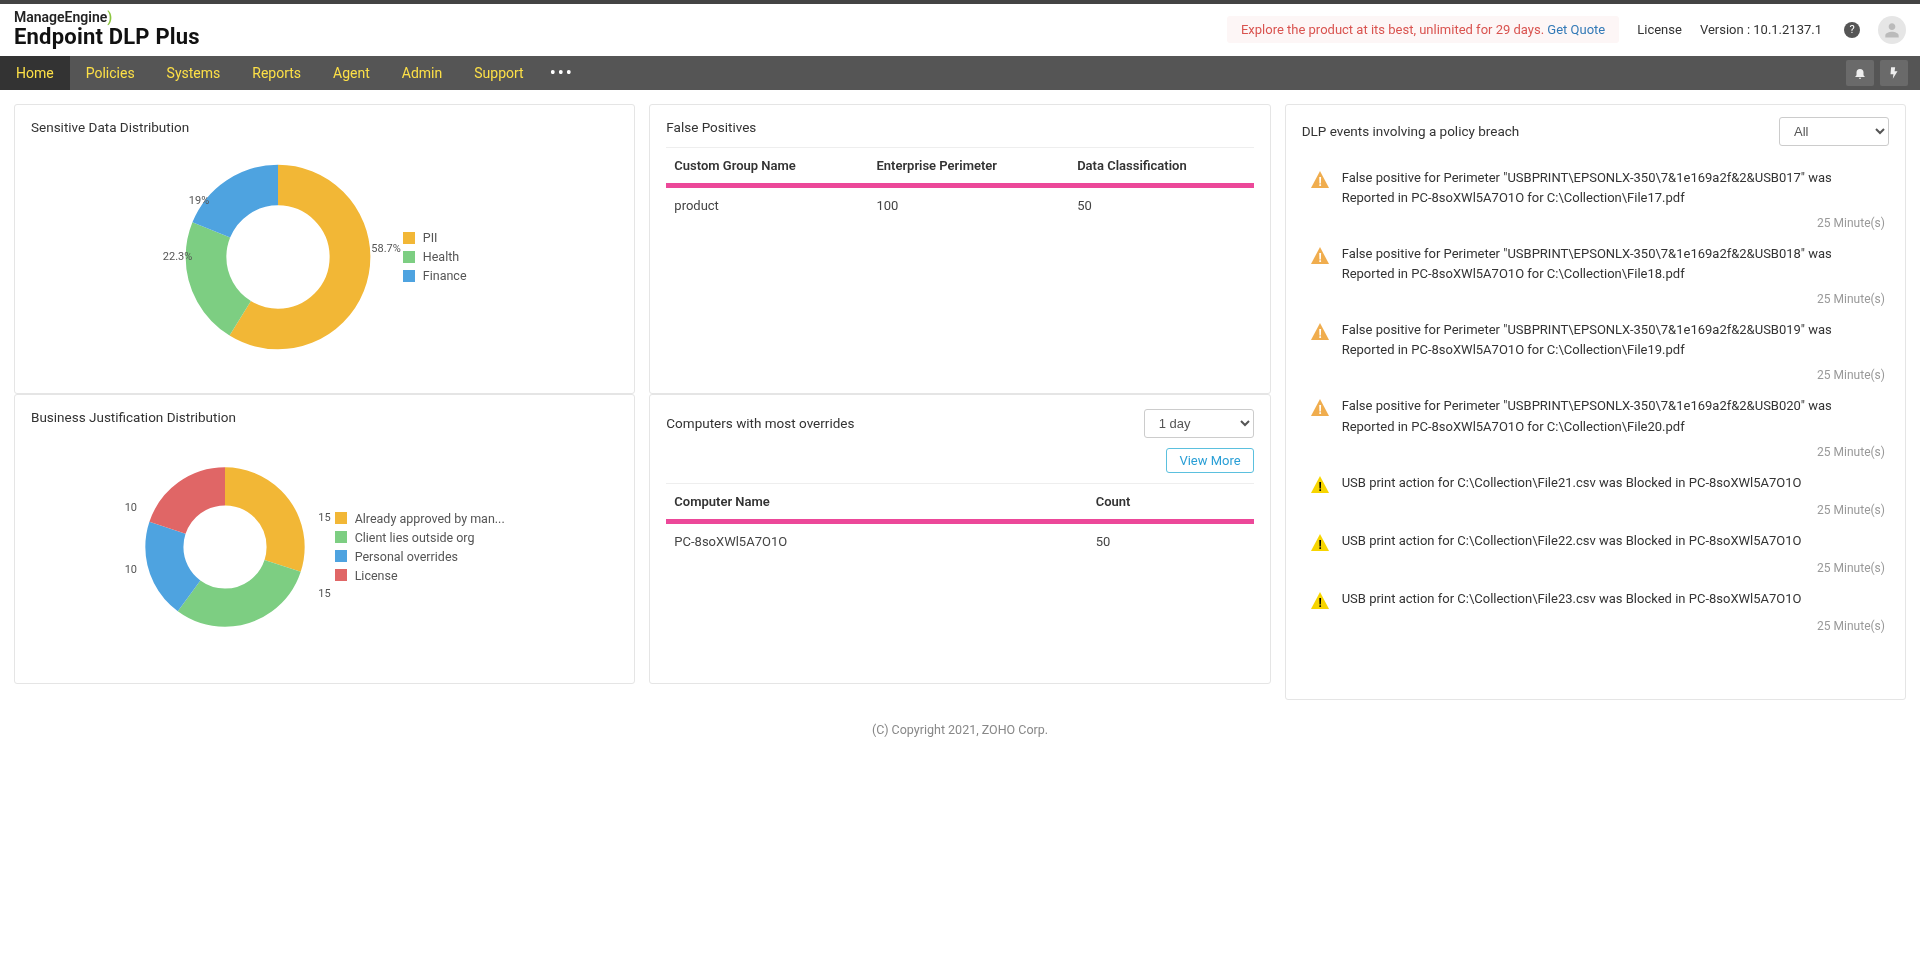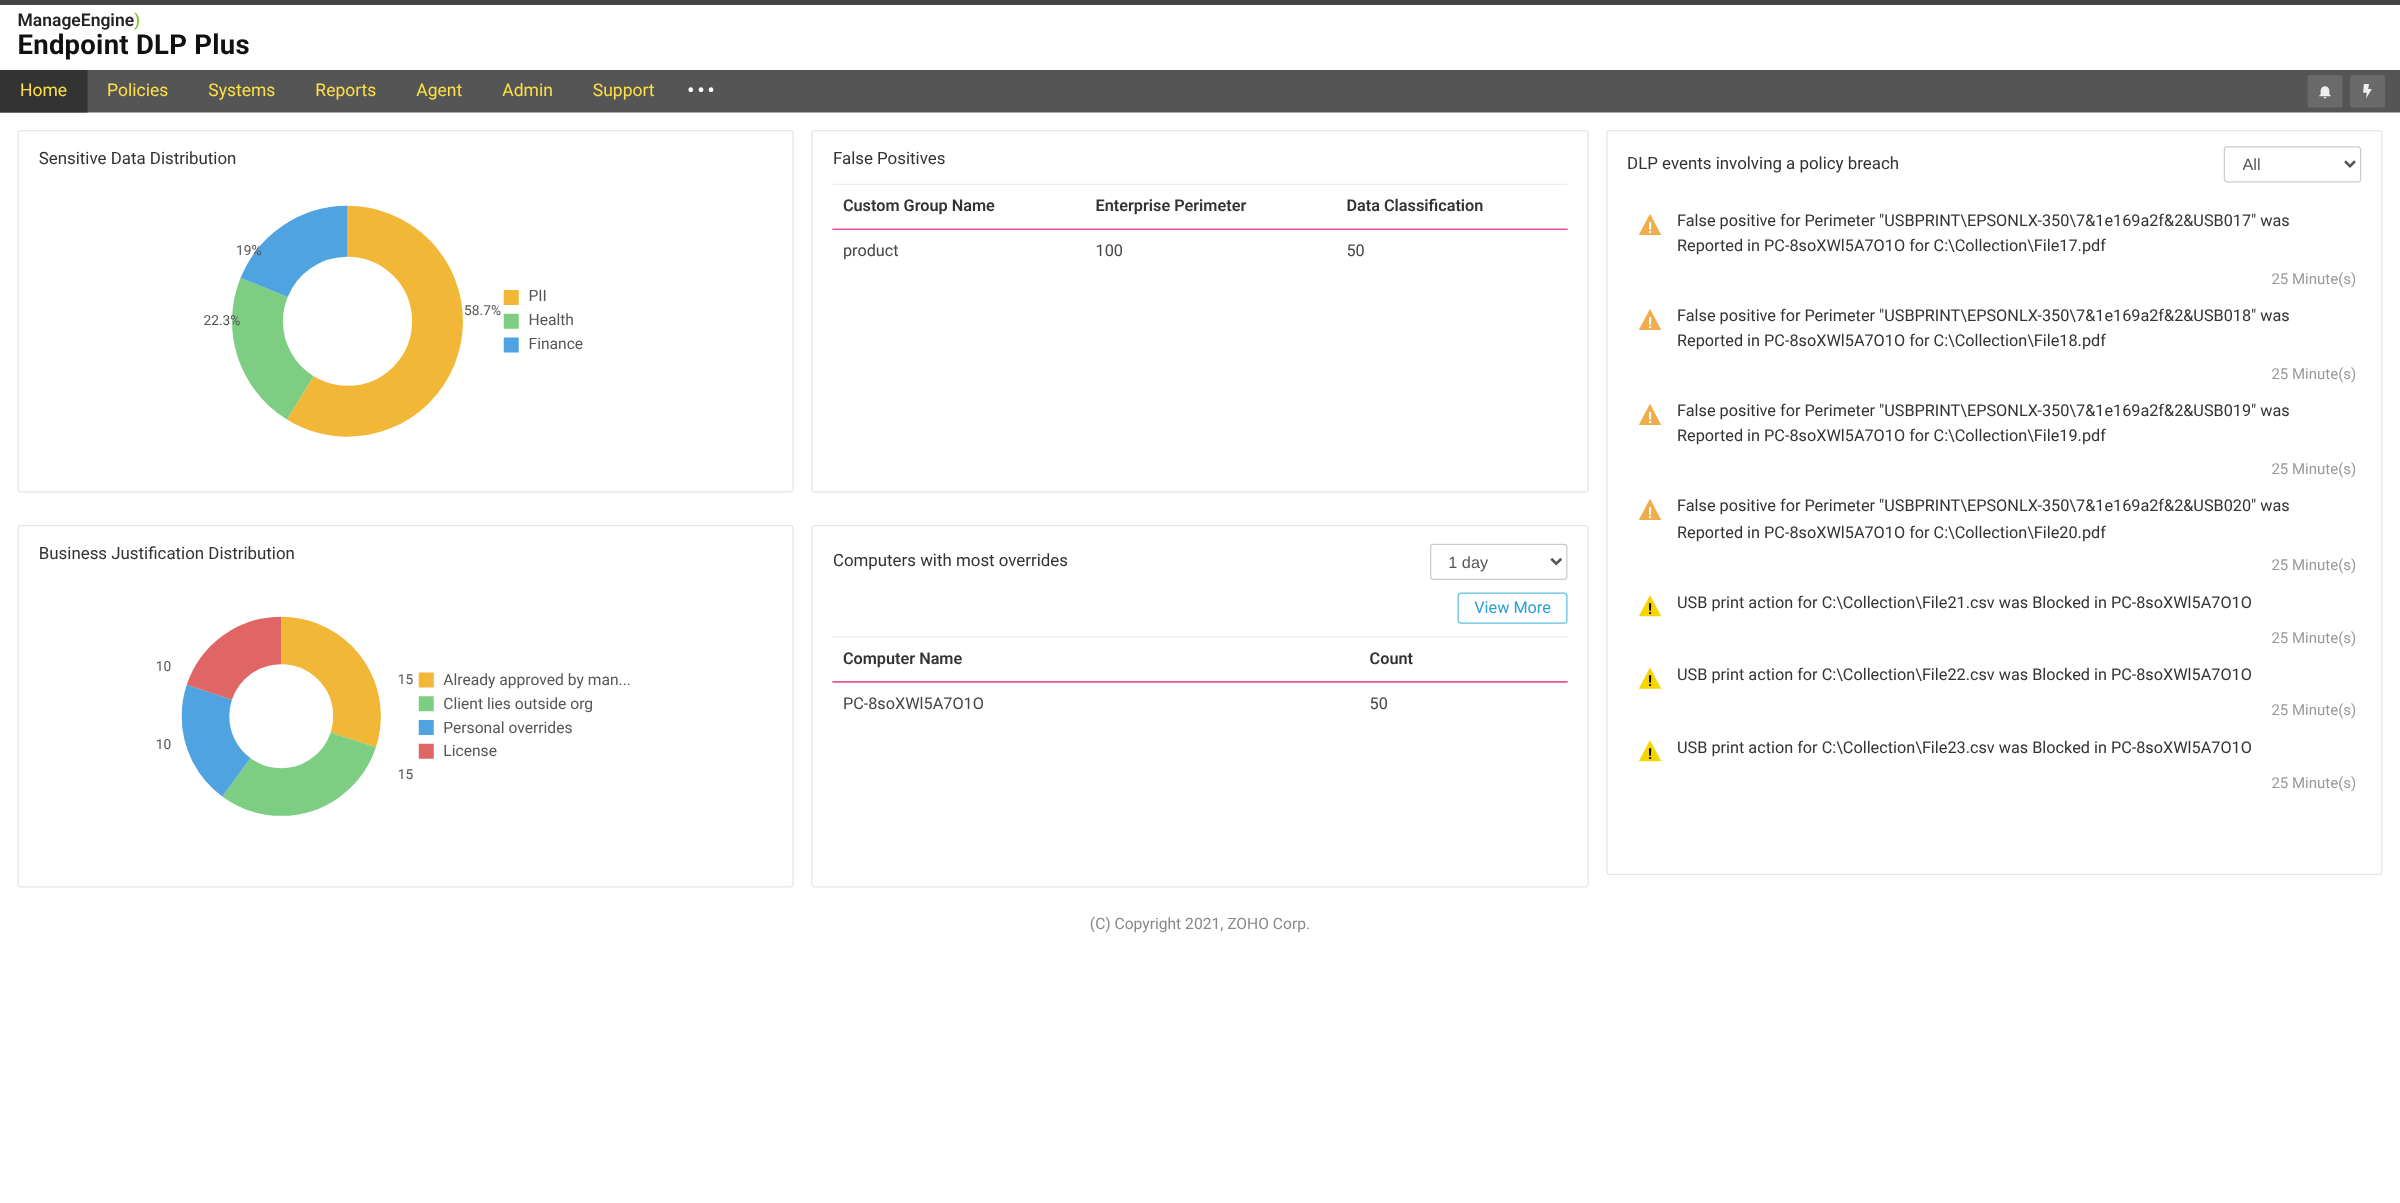--- a/index.html
+++ b/index.html
@@ -87,21 +87,21 @@
     color:#fff; font-size:18px; letter-spacing:2px; padding:0 10px; cursor:pointer;
   }
 
   
   .content {
     display: grid;
     grid-template-columns: 1fr 1fr 1fr;
     gap: 14px;
     padding: 14px;
   }
-  .left-col, .mid-col { display:flex; flex-direction:column; gap:26px; }
+  .left-col, .mid-col { display:flex; flex-direction:column; gap:0; }
   .panel {
     border: 1px solid #e5e5e5;
     border-radius: 3px;
     background: #fff;
     padding: 14px 16px;
     min-height: 290px;
   }
   .panel-title { font-size: 13.5px; color:#333; margin-bottom: 12px; }
 
   
@@ -129,21 +129,21 @@
   }
   .fp-table th, .fp-table td,
   .ov-table th, .ov-table td {
     text-align: left;
     padding: 10px 8px;
   }
   .fp-table thead th, .ov-table thead th {
     font-weight: 600;
     color: #333;
     border-top: 1px solid #eee;
-    border-bottom: 1px solid #ec4899;
+    border-bottom: 5px solid #ec4899;
   }
   .fp-table tbody td, .ov-table tbody td {
     color:#444;
   }
   .link { color:#337ab7; cursor:pointer; }
 
   .panel-header-row {
     display:flex; justify-content:space-between; align-items:center; margin-bottom:10px;
   }
   select.dropdown {
@@ -210,20 +210,34 @@
 </style>
 </head>
 <body>
 
 <div class="top-bar">
   <div class="brand">
     <div class="me">
       <span>ManageEngine</span><span class="swoosh">)</span>
     </div>
     <div class="prod">Endpoint DLP Plus</div>
+  </div>
+  <div class="top-right">
+    <div class="trial-box">
+      <span>Explore the product at its best, unlimited for 29 days.</span>
+      <a>Get Quote</a>
+    </div>
+    <span class="license-link">License</span>
+    <span class="version">Version : 10.1.2137.1</span>
+    <span class="help-icon">?</span>
+    <span class="avatar">
+      <svg viewBox="0 0 24 24">
+          <path d="M12 12c2.2 0 4-1.8 4-4s-1.8-4-4-4-4 1.8-4 4 1.8 4 4 4zm0 2c-3 0-8 1.5-8 4.5V21h16v-2.5c0-3-5-4.5-8-4.5z"></path>
+        </svg>
+    </span>
   </div>
 </div>
 
 <div class="nav">
   <div id="nav-items" style="display: contents;"></div>
   <div class="nav-item active">Home</div>
     <div class="nav-item">Policies</div>
     <div class="nav-item">Systems</div>
     <div class="nav-item">Reports</div>
     <div class="nav-item">Agent</div>

